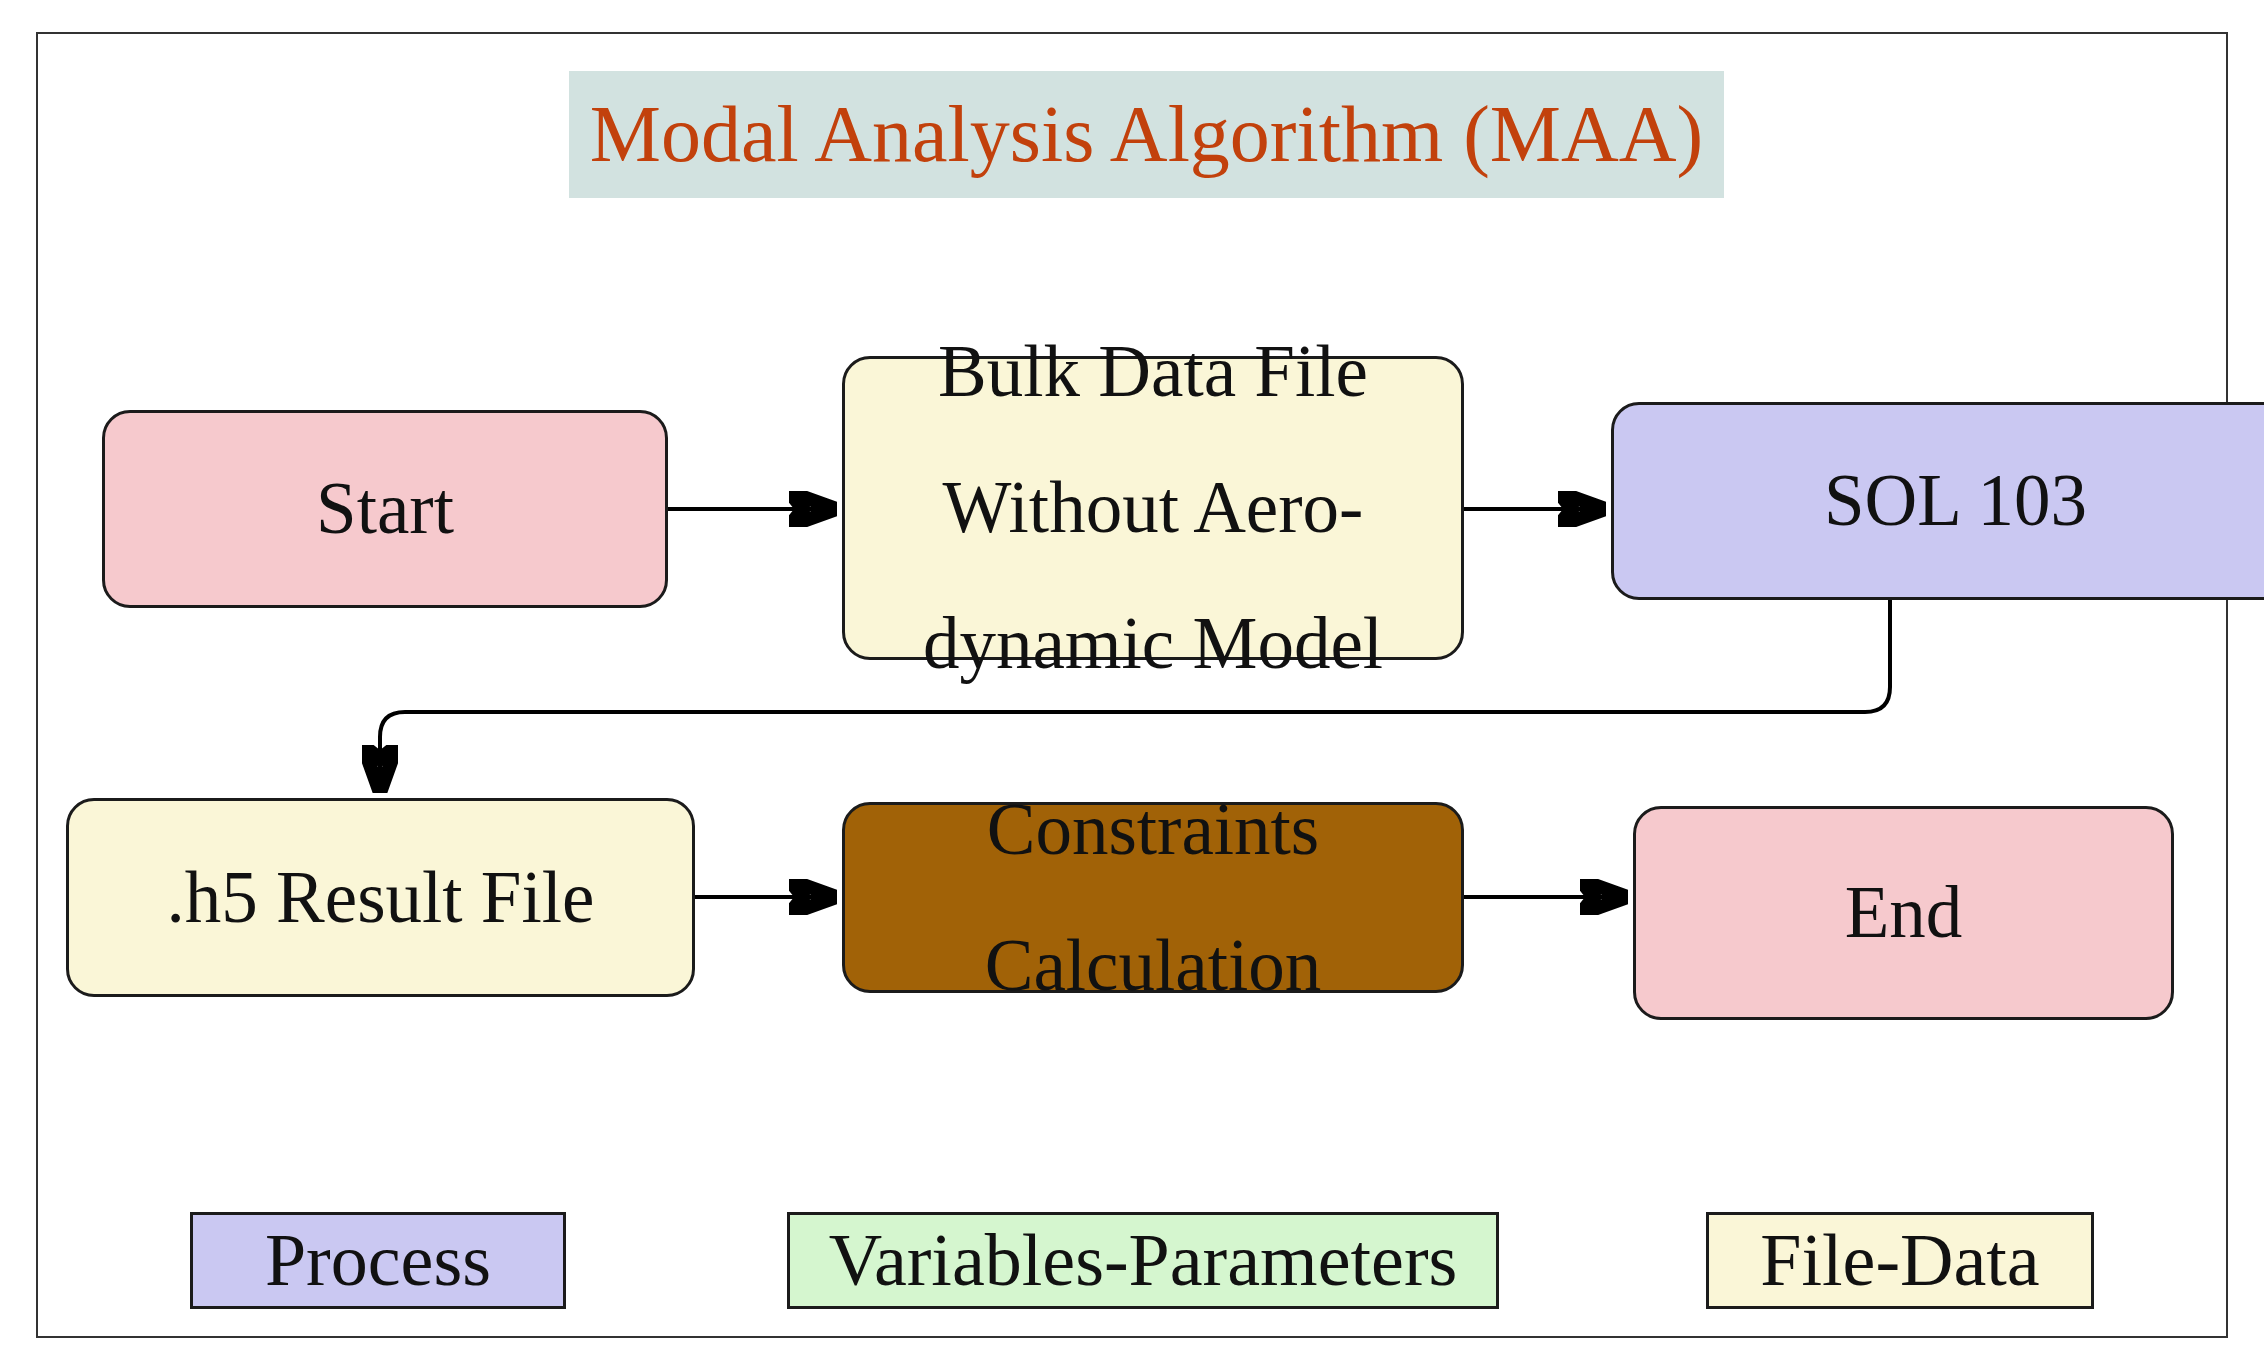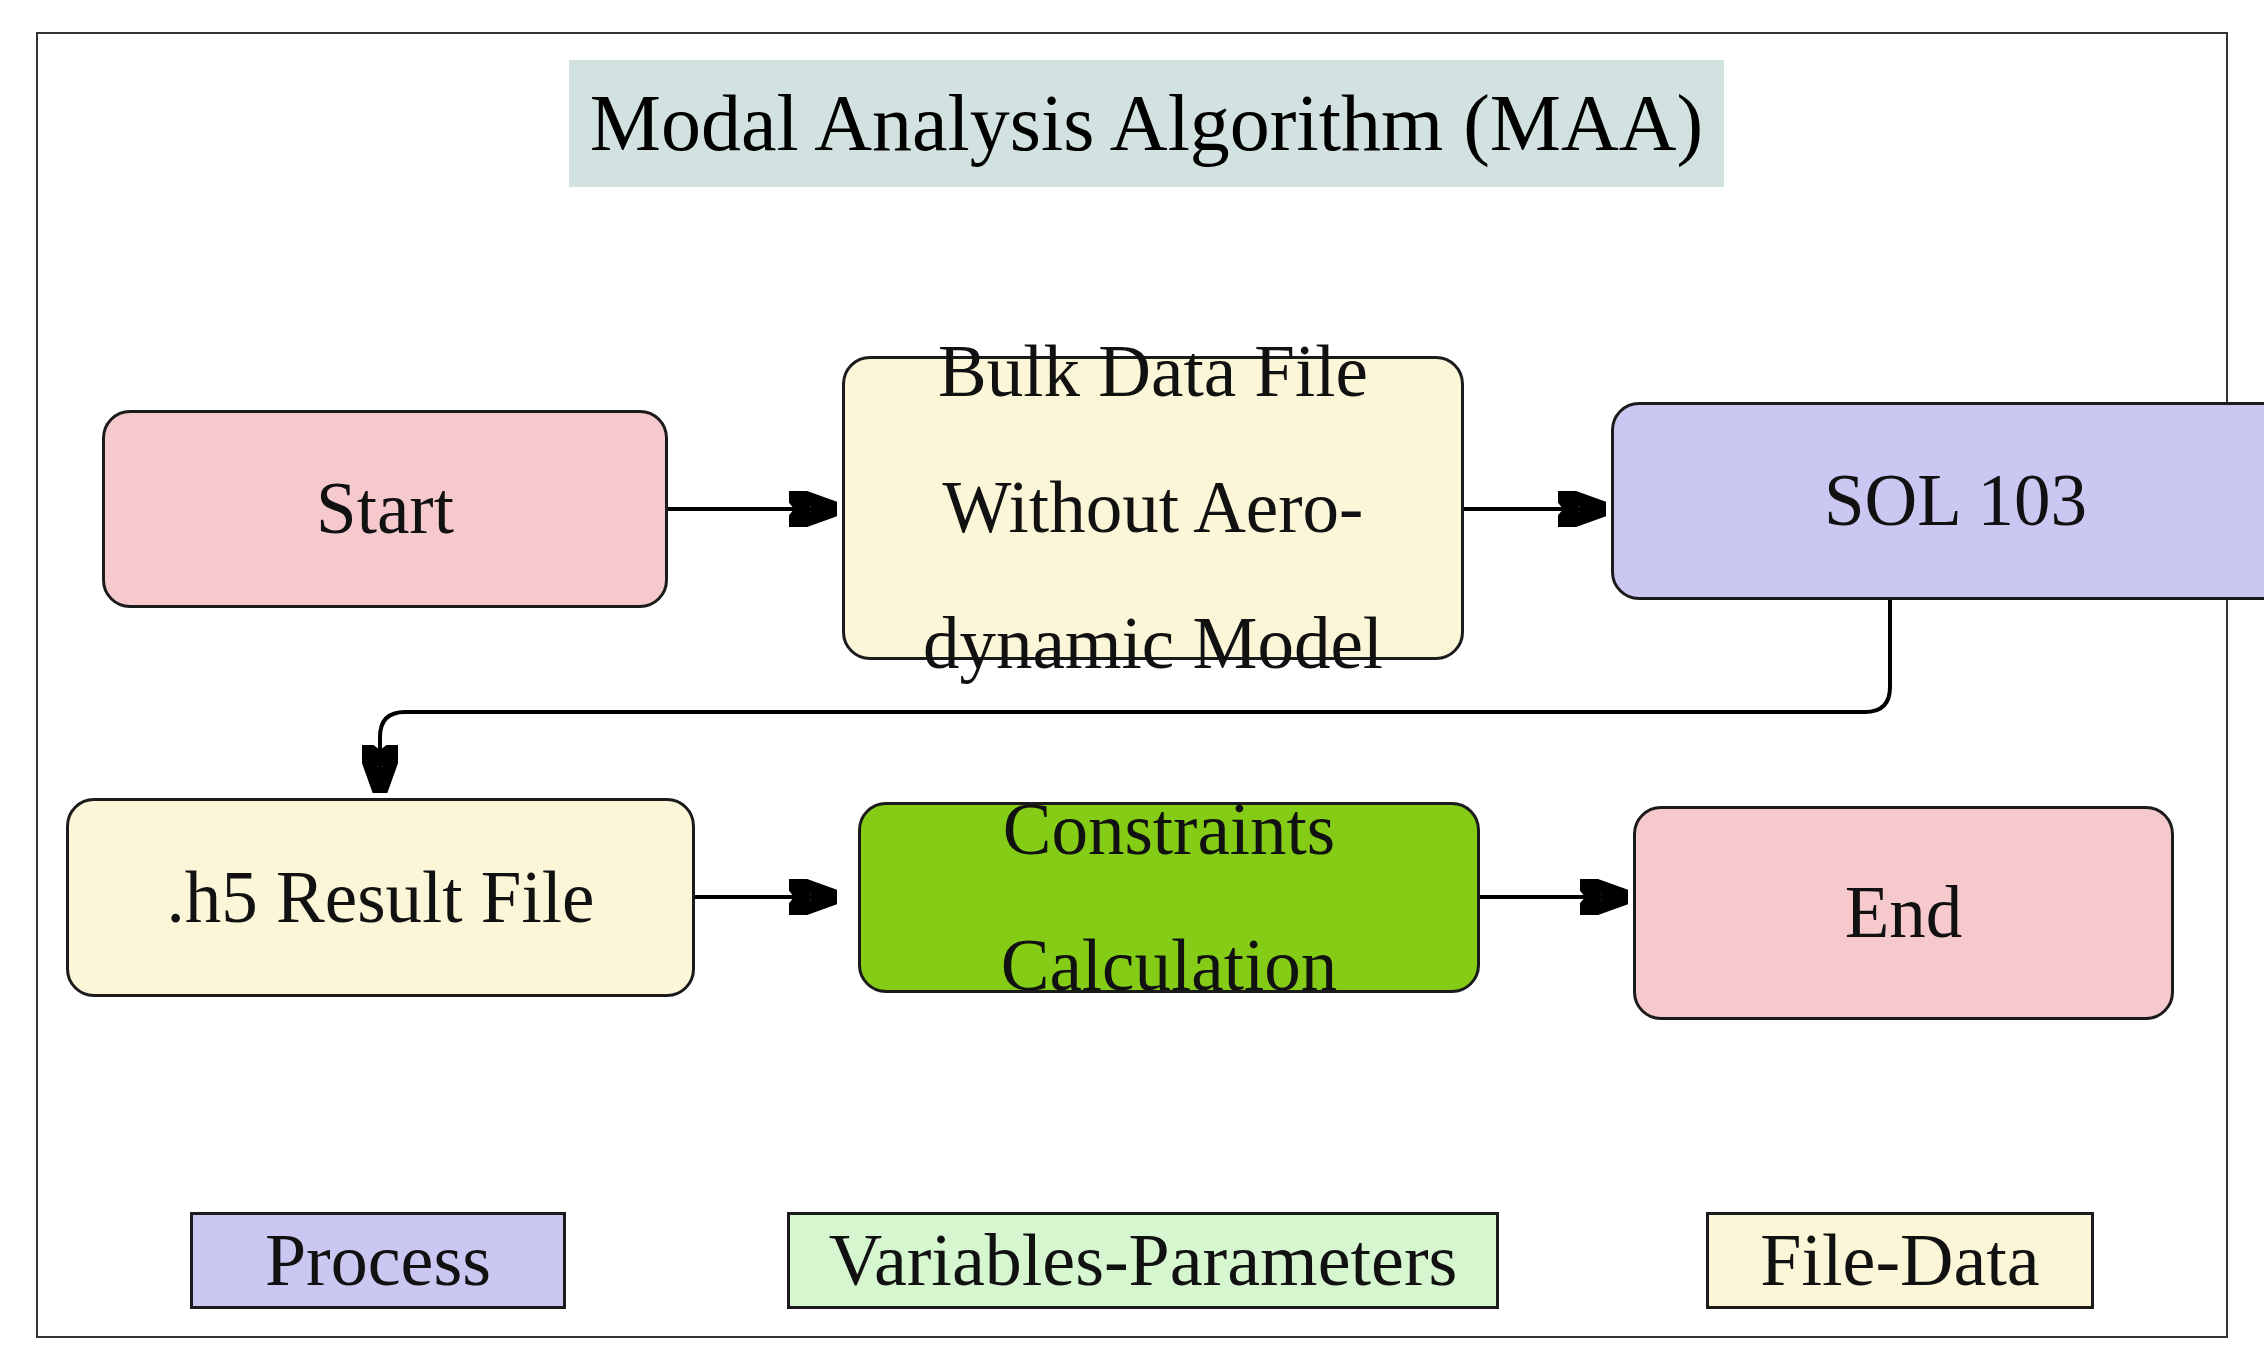--- a/index.html
+++ b/index.html
@@ -15,24 +15,24 @@
   .frame {
     position: absolute;
     left: 36px; top: 32px;
     width: 2192px; height: 1306px;
     border: 2.5px solid #333333;
     box-sizing: border-box;
     background: #ffffff;
   }
   .title-box {
     position: absolute;
-    left: 569px; top: 60px;
+    left: 569px; top: 71px;
     width: 1155px; height: 127px;
     background: #d2e2e0;
-    color: #000000;
+    color: #c2410c;
     font-size: 80px;
     display: flex;
     align-items: center;
     justify-content: center;
     white-space: nowrap;
   }
   .node {
     position: absolute;
     border: 3px solid #1b1b1b;
     border-radius: 28px;
@@ -112,21 +112,21 @@
   </div>
 
   <div class="node node-sol103" style="background-color: rgb(202, 200, 242);">
     <div>SOL 103</div>
   </div>
 
   <div class="node node-h5" style="background-color: rgb(250, 246, 215);">
     <div>.h5 Result File</div>
   </div>
 
-  <div class="node node-constraints" style="background-color: #84cc16; margin-left: 16px;">
+  <div class="node node-constraints" style="background-color: #a16207;">
     <div>Constraints</div>
     <div>Calculation</div>
   </div>
 
   <div class="node node-end" style="background-color: rgb(246, 201, 205);">
     <div>End</div>
   </div>
 
   <div class="legend-item legend-variables" style="background-color: rgb(213, 246, 207);">
     <span>Variables-Parameters</span>

